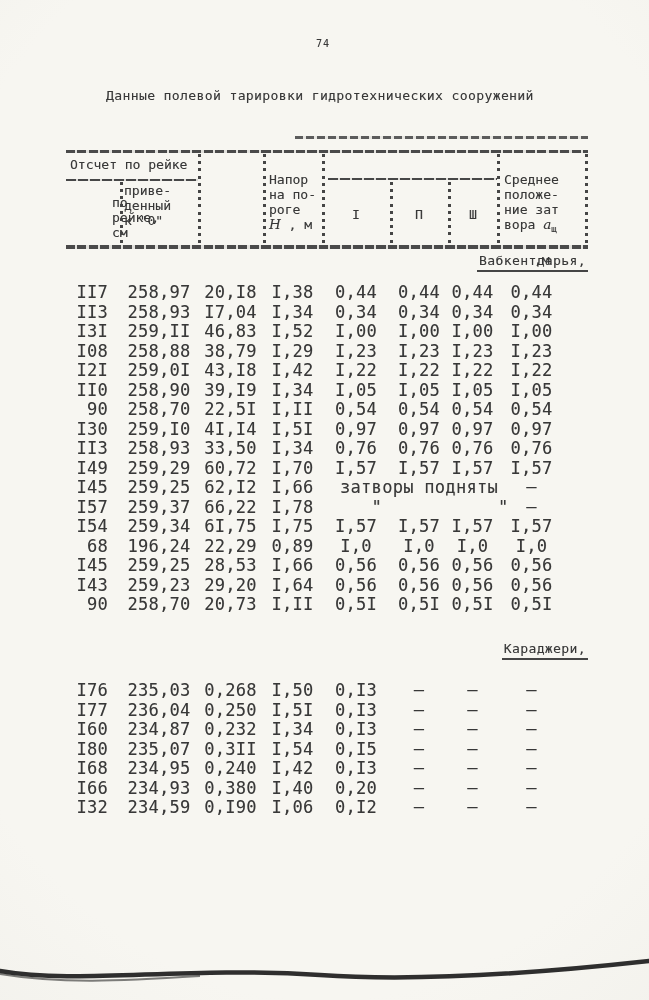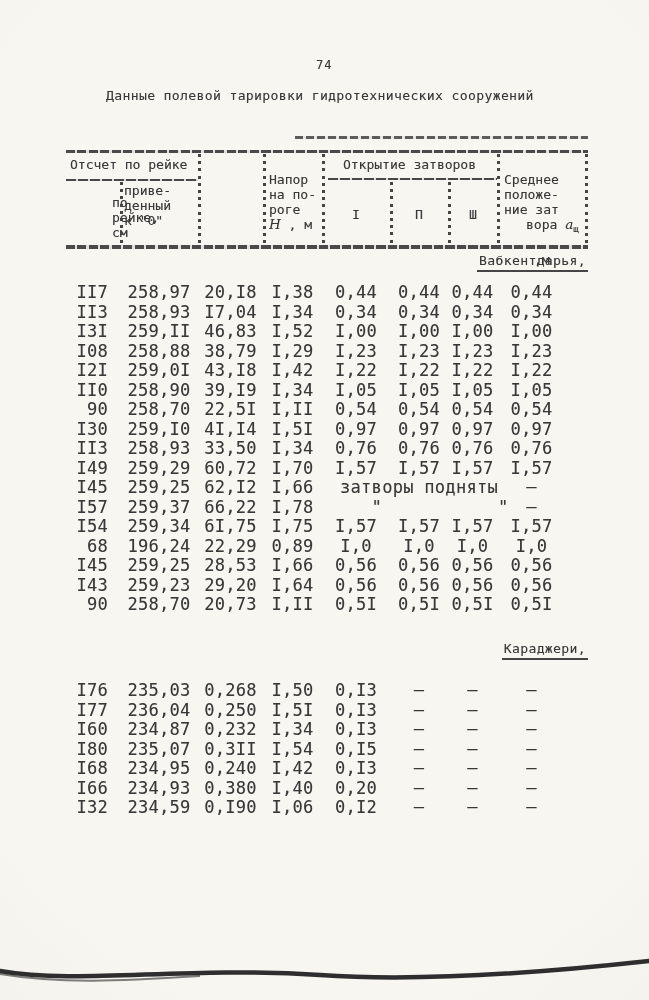--- a/index.html
+++ b/index.html
@@ -5,21 +5,21 @@
   html,body{margin:0;padding:0;background:#d8d6d0;}
   .page{
     position:relative;width:649px;height:1000px;overflow:hidden;
     background:#f4f3ee;
     background-image:radial-gradient(120% 100% at 50% 45%, #f7f6f1 55%, #ecebe5 100%);
     font-family:"DejaVu Sans Mono","Liberation Mono",monospace;
     color:#383838;
     text-shadow:0.3px 0.3px 0.4px rgba(56,56,56,.35);
   }
   .abs{position:absolute;}
-  .pagenum{left:316px;top:58px;font-size:12px;letter-spacing:1px;}
+  .pagenum{left:316px;top:38px;font-size:10px;letter-spacing:1px;}
   .title{left:106px;top:88px;font-size:13px;letter-spacing:.4px;white-space:nowrap;}
 
   
   .hline{position:absolute;background-image:repeating-linear-gradient(90deg,#4a4a4a 0 9px,rgba(74,74,74,.12) 9px 11.5px);}
   .hline.light{background-image:repeating-linear-gradient(90deg,#5c5c5c 0 8px,rgba(92,92,92,.1) 8px 11px);}
 
   
   .dots{position:absolute;width:2.6px;background-image:repeating-linear-gradient(180deg,#454545 0 3px,transparent 3px 7.2px);}
 
   .thead{left:66px;top:152px;width:522px;height:94px;font-size:13px;line-height:15px;}
@@ -63,32 +63,31 @@
 к "0"</div>
 
 
     <div class="hcell" style="left:203px;top:5px;">
       <span>Напор
 на по-
 роге</span>
       <span style="display:block;"><i class="sym">Н</i><span> , м</span></span>
     </div>
 
-    <div class="hcell" style="left:256px;top:5px;width:175px;text-align:center;">Открытие затворов</div>
     <div class="uline" style="left:262px;top:26px;width:169px;"></div>
 
     <div class="hcell" style="left:290px;top:55px;transform:translateX(-50%);">I</div>
     <div class="hcell" style="left:353px;top:55px;transform:translateX(-50%);">П</div>
     <div class="hcell" style="left:407px;top:55px;transform:translateX(-50%);">Ш</div>
 
     <div class="hcell" style="left:438px;top:5px;width:84px;">
       <span>Среднее
 положе-
 ние зат</span>
-      <span style="display:block;margin-left:22px;"><span>вора </span><i class="sym">а</i><span class="sub">щ</span></span>
+      <span style="display:block;"><span>вора </span><i class="sym">а</i><span class="sub">щ</span></span>
       <span style="display:block;padding-left:30px;">,м</span>
     </div>
 
     <div class="dots" style="left:54px;top:30px;height:63px;"></div>
     <div class="dots" style="left:132px;top:2px;height:91px;"></div>
     <div class="dots" style="left:197px;top:2px;height:91px;"></div>
     <div class="dots" style="left:256px;top:2px;height:91px;"></div>
     <div class="dots" style="left:324px;top:30px;height:63px;"></div>
     <div class="dots" style="left:382px;top:30px;height:63px;"></div>
     <div class="dots" style="left:431px;top:2px;height:91px;"></div>

